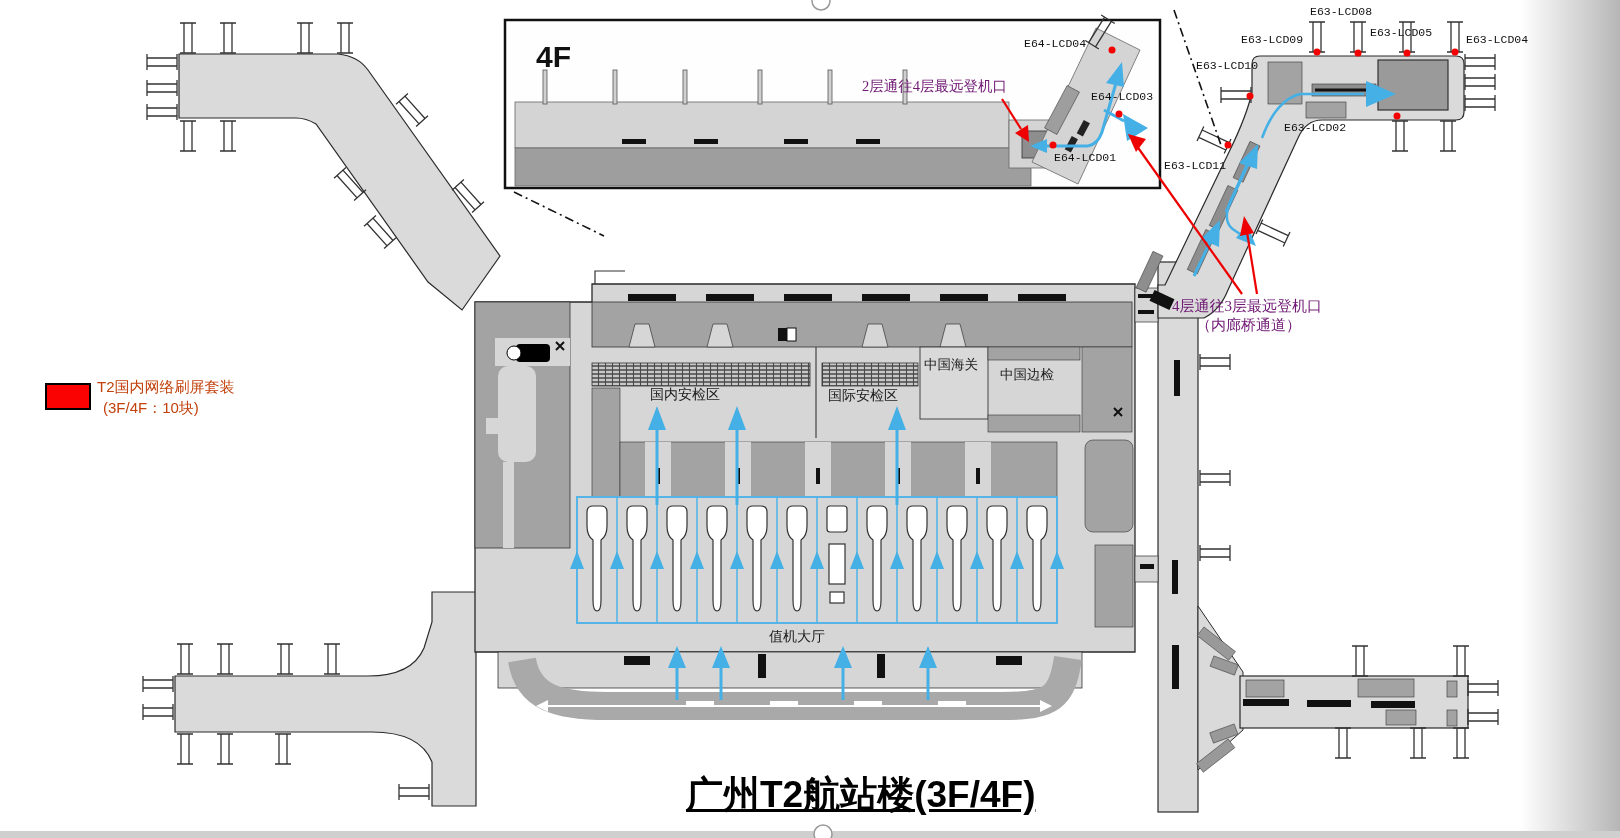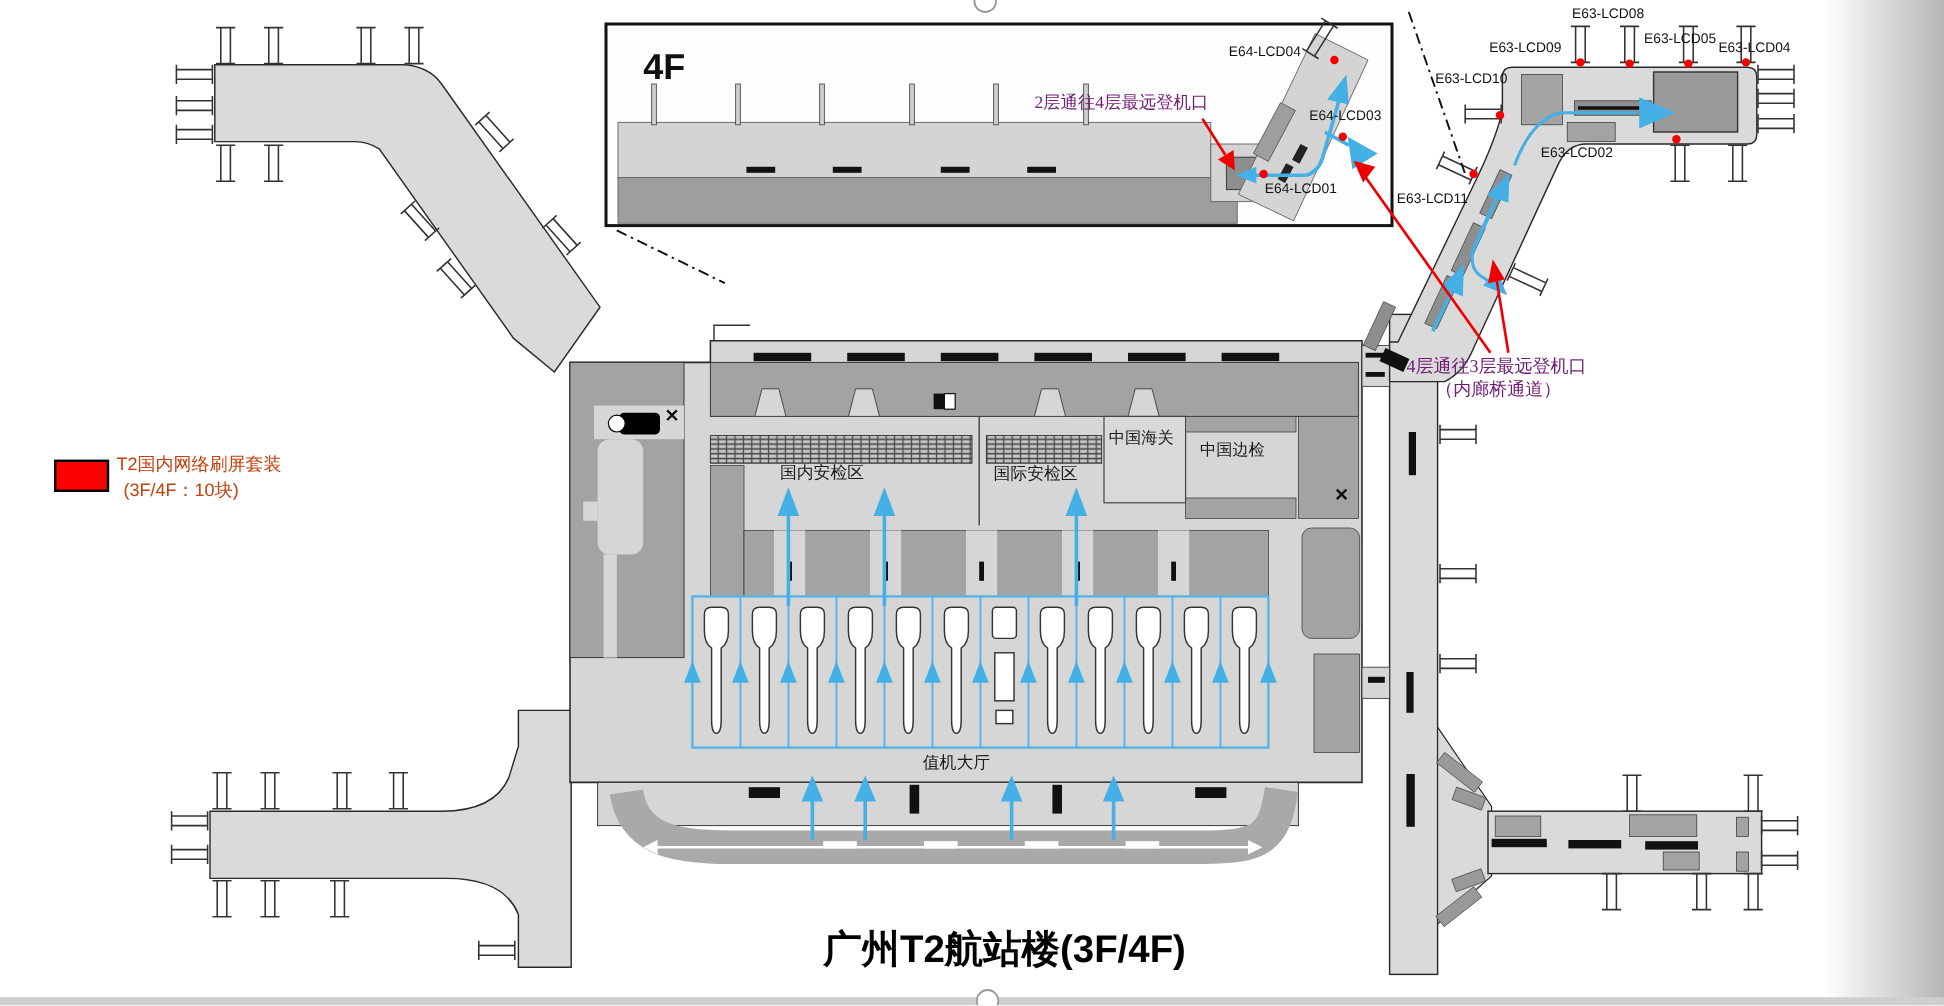--- a/index.html
+++ b/index.html
@@ -1,30 +1,30 @@
 <!DOCTYPE html>
 <html><head>
 <meta charset="utf-8">
 <style>
   html,body{margin:0;padding:0;background:#fff;}
   .stage{position:relative;width:1620px;height:838px;background:#fff;overflow:hidden;
          font-family:"Liberation Sans",sans-serif;}
   .stage svg{position:absolute;left:0;top:0;}
-  .lbl{position:absolute;font-family:Liberation Sans, sans-serif;font-size:11.5px;color:#111;
+  .lbl{position:absolute;font-family:Liberation Mono, monospace;font-size:11.5px;color:#111;
        white-space:nowrap;line-height:1.1;}
   .cn{position:absolute;font-family:"Liberation Serif",serif;font-size:14px;color:#1a1a1a;
       white-space:nowrap;line-height:1.1;}
   .ann{position:absolute;font-family:"Liberation Serif",serif;font-size:15px;color:#701a75;
        white-space:nowrap;line-height:1.15;}
   .leg{position:absolute;font-family:"Liberation Sans",sans-serif;font-size:15px;color:#c2410c;
        white-space:nowrap;}
   .floor4f{position:absolute;font-family:"Liberation Sans",sans-serif;font-weight:bold;
        font-size:30px;color:#111;}
   .ttl{position:absolute;font-family:"Liberation Sans",sans-serif;font-weight:bold;
-       font-size:32px;color:#000;white-space:nowrap;}
+       font-size:37px;color:#000;white-space:nowrap;text-decoration:underline;}
 </style>
 </head>
 <body>
 
 <div class="stage">
 
 <svg width="1620" height="838" viewBox="0 0 1620 838">
   <defs>
     <g id="jb">
       <path d="M-15,-8 V8 M15,-8 V8 M-15,-4 H15 M-15,4 H15" stroke="#333" stroke-width="1.3" fill="none"></path>
@@ -408,21 +408,21 @@
 
 <div class="floor4f" style="left:536px;top:40px;">4F</div>
 <div class="ann" style="left:862px;top:78px;font-size:14.5px;">2层通往4层最远登机口</div>
 <div class="lbl" style="left:1024px;top:38px;">E64-LCD04</div>
 <div class="lbl" style="left:1091px;top:91px;">E64-LCD03</div>
 <div class="lbl" style="left:1054px;top:152px;">E64-LCD01</div>
 
 <div class="lbl" style="left:1310px;top:6px;">E63-LCD08</div>
 <div class="lbl" style="left:1241px;top:34px;">E63-LCD09</div>
 <div class="lbl" style="left:1370px;top:27px;">E63-LCD05</div>
-<div class="lbl" style="left:1432px;top:34px;">E63-LCD04</div>
+<div class="lbl" style="left:1466px;top:34px;">E63-LCD04</div>
 <div class="lbl" style="left:1196px;top:60px;">E63-LCD10</div>
 <div class="lbl" style="left:1284px;top:122px;">E63-LCD02</div>
 <div class="lbl" style="left:1164px;top:160px;">E63-LCD11</div>
 
 <div class="ann" style="left:1172px;top:298px;">4层通往3层最远登机口</div>
 <div class="ann" style="left:1196px;top:317px;">（内廊桥通道）</div>
 
 <div class="cn" style="left:650px;top:387px;">国内安检区</div>
 <div class="cn" style="left:828px;top:388px;">国际安检区</div>
 <div class="cn" style="left:924px;top:358px;font-size:13.5px;">中国海关</div>

